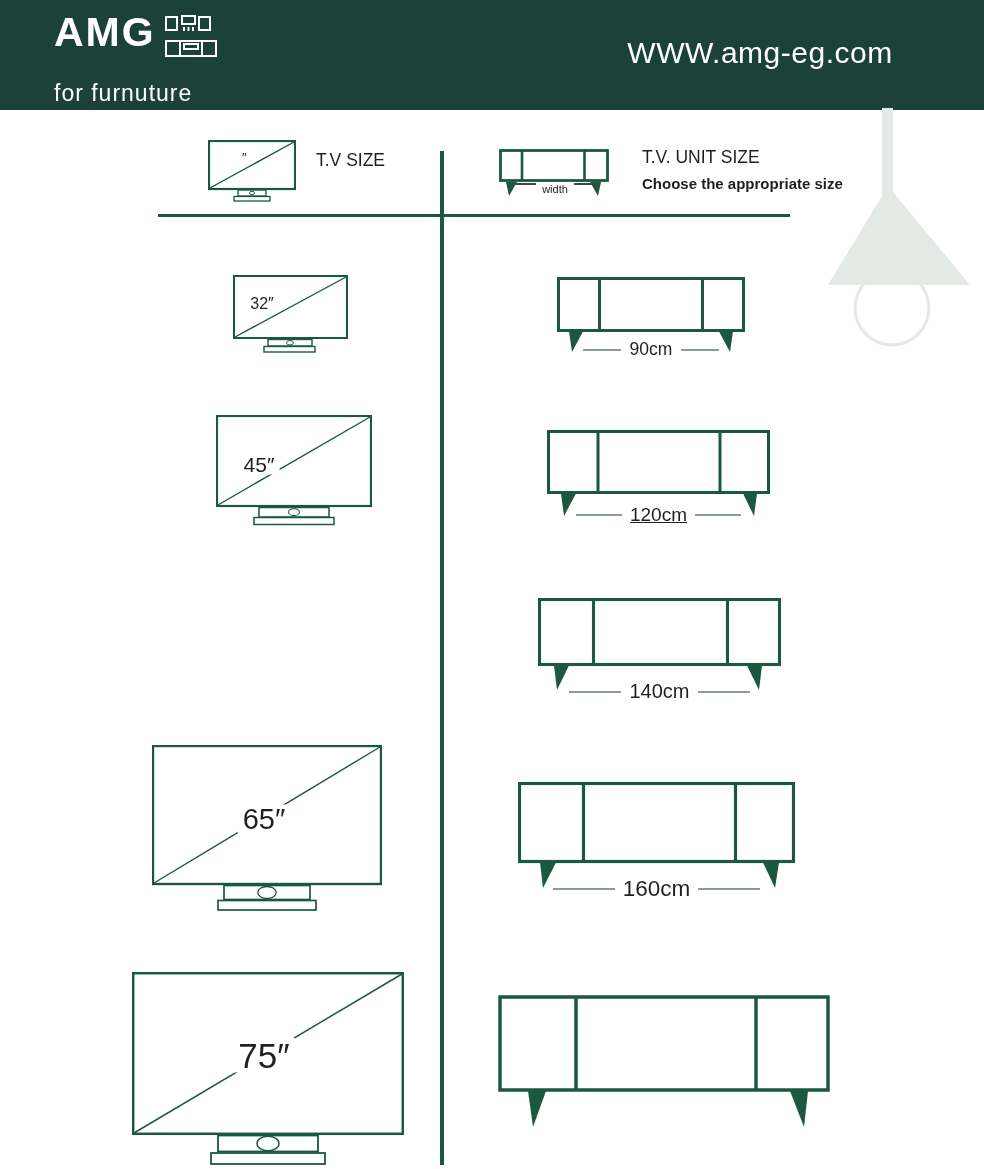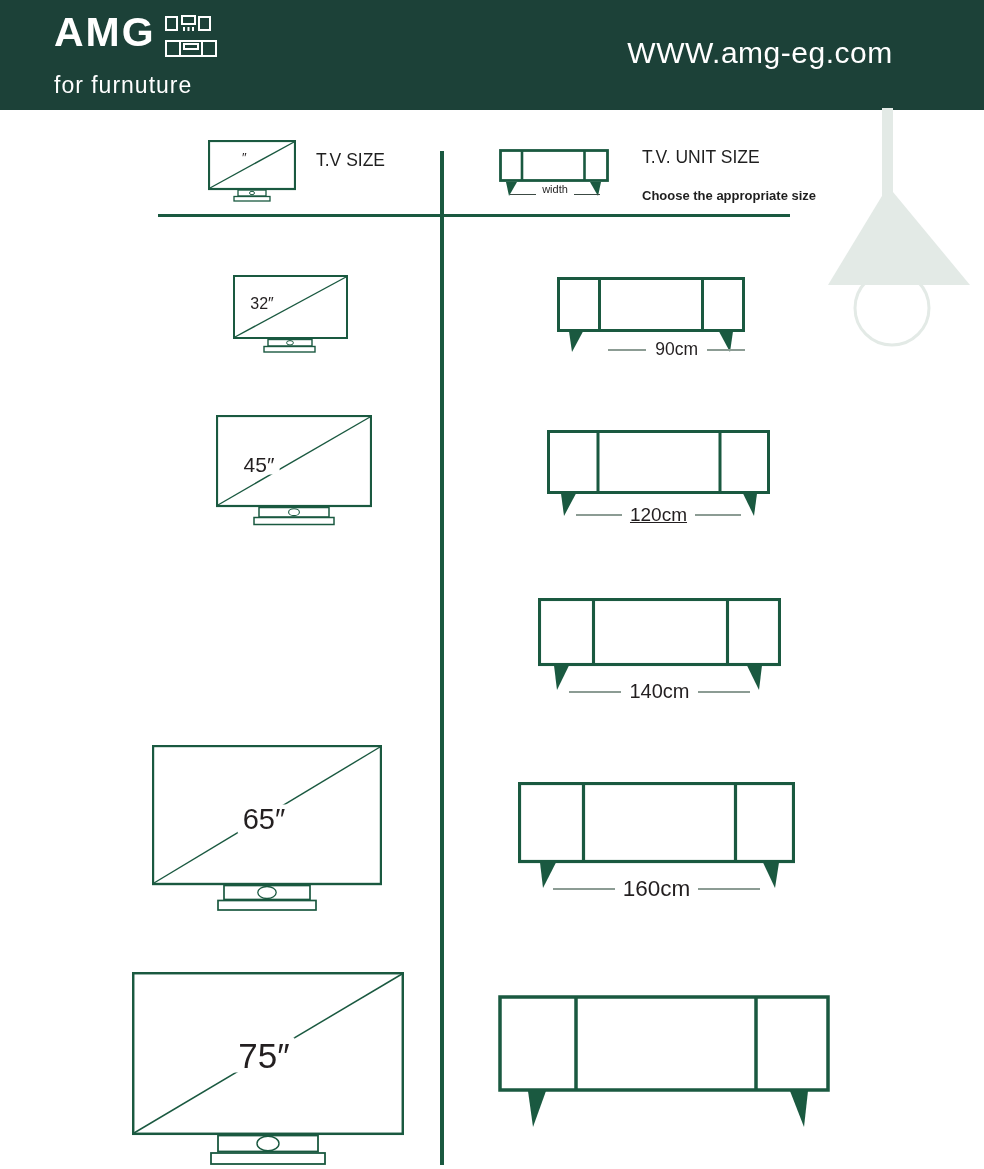--- a/index.html
+++ b/index.html
@@ -8,21 +8,21 @@
     font-family:"Liberation Sans", sans-serif;color:#231f20;
   }
   .abs{position:absolute;}
 
   
   .topbar{position:absolute;left:0;top:0;width:984px;height:110px;background:#1c4138;}
   .logo{position:absolute;left:54px;top:10px;color:#ffffff;}
   .logo-row{display:flex;align-items:flex-start;gap:9px;}
   .logo-text{font-size:41px;font-weight:600;letter-spacing:2px;line-height:1.1;}
   .logo-icon{margin-top:5px;}
-  .logo-sub{font-size:23px;font-weight:400;letter-spacing:1px;margin-top:9px;}
+  .logo-sub{font-size:23px;font-weight:400;letter-spacing:1px;margin-top:17px;}
   .website{position:absolute;left:610px;top:36px;width:300px;text-align:center;
            color:#ffffff;font-size:30px;letter-spacing:0.5px;}
 
   
   .h-divider{position:absolute;left:158px;top:214px;width:632px;height:3px;background:#1a5940;}
   .v-divider{position:absolute;left:440px;top:151px;width:4px;height:1014px;background:#1a5940;}
 
   
   .fig{position:absolute;}
   .fig svg{display:block;}
@@ -33,22 +33,22 @@
   .legend-mark{position:absolute;color:#231f20;line-height:1;}
 
   .unit-label-row{
     position:absolute;display:flex;align-items:center;justify-content:center;
     color:#231f20;white-space:nowrap;
   }
   .dash{display:inline-block;height:2px;background:#8c9c94;}
   .wline{display:inline-block;height:1.5px;background:#3c4a44;}
 
   .legend-title{position:absolute;font-size:17.5px;color:#1f1f1f;}
-  .legend-sub{position:absolute;font-size:13px;font-weight:700;color:#1f1f1f;margin-top:13px;}
-  .width-row{position:absolute;display:flex;align-items:flex-end;justify-content:center;gap:6px;
+  .legend-sub{position:absolute;font-size:15px;font-weight:700;color:#1f1f1f;}
+  .width-row{position:absolute;display:flex;align-items:flex-start;justify-content:center;gap:6px;
              font-size:11px;color:#1f1f1f;}
 </style>
 </head>
 <body>
 
 <div class="page">
 
   <div class="topbar">
     <div class="logo">
       <div class="logo-row">
@@ -119,21 +119,21 @@
   </div>
 
   <div class="fig" style="left:557px;top:277px;width:188px;height:76px;">
     <svg width="188" height="76" viewBox="0 0 188 76">
       <rect x="1.5" y="1.5" width="185" height="52" fill="none" stroke="#1a5940" stroke-width="3"></rect>
       <path d="M42.5 1.5 L42.5 53.5 M145.5 1.5 L145.5 53.5" stroke="#1a5940" stroke-width="3"></path>
       <polygon points="12,54.5 26,54.5 15,75" fill="#1a5940"></polygon>
       <polygon points="162,54.5 176,54.5 173,75" fill="#1a5940"></polygon>
     </svg>
   </div>
-  <div class="unit-label-row" style="left:557px;top:339px;width:188px;gap:9px;font-size:17.5px;justify-content:flex-end;">
+  <div class="unit-label-row" style="left:557px;top:339px;width:188px;gap:9px;font-size:17.5px;">
     <span class="dash" style="width:38px;"></span>
     <span>90cm</span>
     <span class="dash" style="width:38px;"></span>
   </div>
 
   <div class="fig" style="left:182px;top:415px;width:156px;height:112px;padding-left:34px;">
     <svg width="156" height="112" viewBox="0 0 156 112" fill="none" stroke="#1a5940">
       <rect x="1" y="1" width="154" height="90" stroke-width="2.2"></rect>
       <path d="M2 90 L154 2" stroke-width="1.4"></path>
       <rect x="43" y="92.5" width="70" height="9.5" stroke-width="1.5"></rect>

